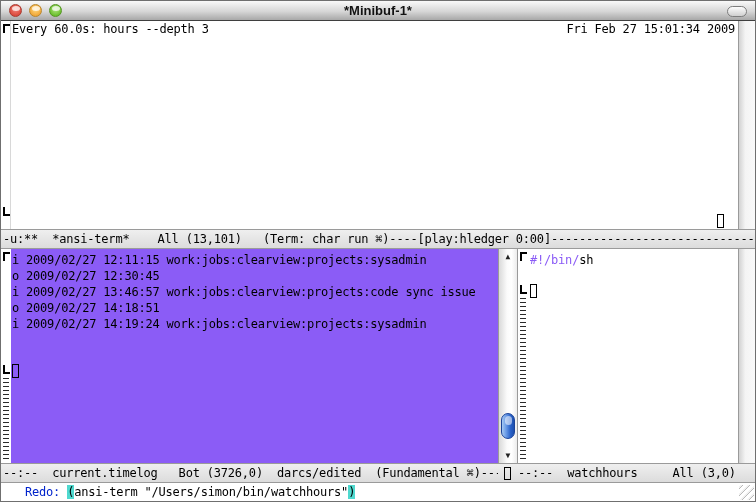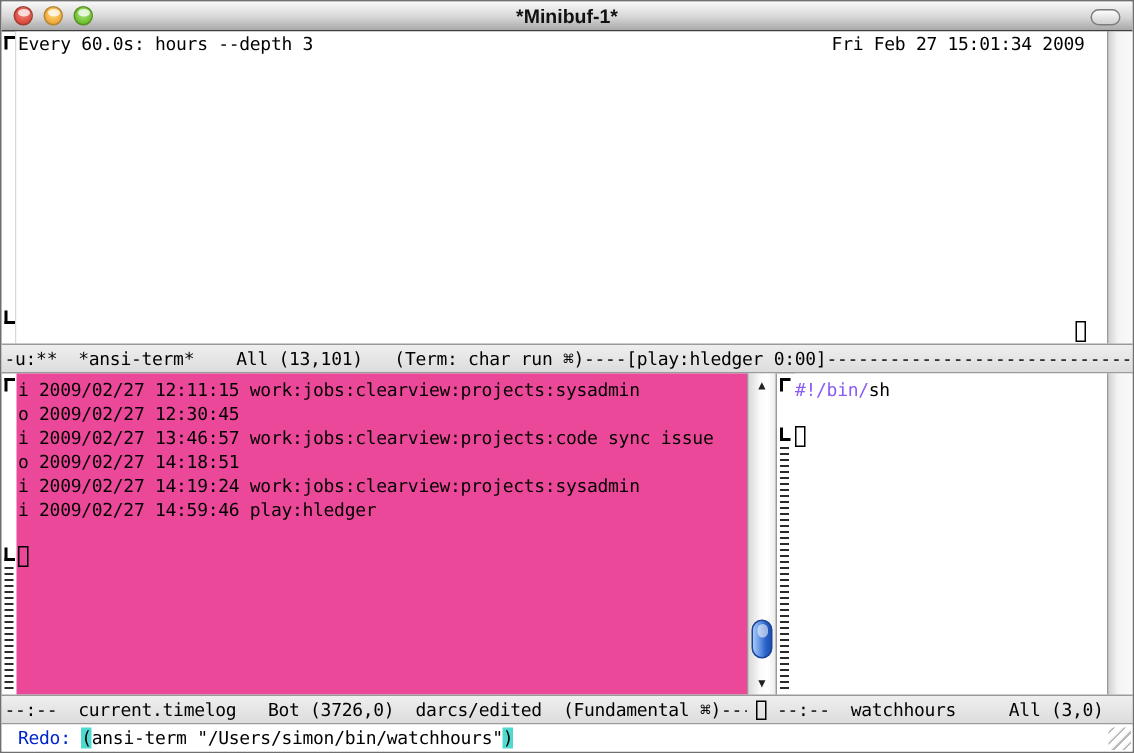--- a/index.html
+++ b/index.html
@@ -21,21 +21,21 @@
   .tl-yellow { left:28px; background:radial-gradient(circle at 50% 40%, #ffd97c, #f0a83b 70%); border:1px solid #b8862c; }
   .tl-green  { left:48px; background:radial-gradient(circle at 50% 40%, #b2e581, #6cc02f 70%); border:1px solid #559423; }
   .pill { position:absolute; right:8px; top:5px; width:20px; height:11px; border-radius:6px;
     border:1px solid #7d7d7d; background:linear-gradient(#fdfdfd,#cfcfcf); }
 
   
   .tline { height:16px; line-height:16px; white-space:pre; letter-spacing:-0.2px; }
 
   
   .term-pane { position:absolute; left:10px; top:20px; width:727px; height:208px; background:#fff; overflow:hidden; padding-left:1px; }
-  .term-header { display:flex; justify-content:space-between; padding-right:15px; }
+  .term-header { display:flex; justify-content:space-between; padding-right:3px; }
   .fringe-line-top { position:absolute; left:9px; top:20px; width:1px; height:208px; background:#d8d8d8; }
 
   
   .bob { position:absolute; width:7px; height:9px; border-left:2px solid #000; border-top:2px solid #000; }
   .eob { position:absolute; width:7px; height:9px; border-left:2px solid #000; border-bottom:2px solid #000; }
   .emptylines { position:absolute; width:6px;
     background:repeating-linear-gradient(to bottom,#2a2a2a 0 1.5px,transparent 1.5px 4px); }
 
   
   .hcursor { position:absolute; width:7px; height:14px; border:1px solid #000; background:transparent; }
@@ -44,21 +44,21 @@
   .modeline { position:absolute; height:20px; background:linear-gradient(#efefef,#dcdcdc);
     border-top:1px solid #9a9a9a; border-bottom:1px solid #9a9a9a;
     line-height:18px; white-space:pre; overflow:hidden; letter-spacing:-0.2px; padding-left:2px; }
   .ml1 { left:0; top:228px; width:756px; }
   .ml2-left  { left:0;   top:462px; width:497px; }
   .ml2-gap   { left:497px; top:462px; width:18px; padding-left:0; }
   .ml2-right { left:515px; top:462px; width:241px; }
   .ml-gapbox { position:absolute; left:6px; top:3px; width:7px; height:13px; border:1px solid #000; }
 
   
-  .timelog-pane { position:absolute; left:10px; top:248px; width:487px; height:214px; background:#ec4899; overflow:hidden; padding:3px 0 0 1px; }
+  .timelog-pane { position:absolute; left:10px; top:248px; width:487px; height:214px; background:#8b5cf6; overflow:hidden; padding:3px 0 0 1px; }
 
   
   .mid-scrollbar { position:absolute; left:497px; top:248px; width:20px; height:214px;
     border-left:1px solid #9a9a9a; border-right:1px solid #9a9a9a;
     background:linear-gradient(to right,#d9d9d9,#fbfbfb 45%,#ffffff 70%,#ececec); }
   .sb-btn { position:absolute; left:0; width:18px; height:13px; text-align:center;
     font-size:8px; line-height:13px; color:#222; }
   .sb-up { top:1px; } .sb-down { bottom:1px; }
   .sb-thumb { position:absolute; left:2px; top:164px; width:14px; height:26px; border-radius:7px;
     background:linear-gradient(to right,#a6c9f2,#699ae6 35%,#2b63ca 70%,#1c4fae);
@@ -72,21 +72,21 @@
 
   
   .right-track { position:absolute; left:737px; width:19px;
     border-left:1px solid #9a9a9a;
     background:linear-gradient(to right,#d2d2d2,#f4f4f4 35%,#fafafa); }
   .rt-top { top:20px; height:208px; }
   .rt-bottom { top:248px; height:214px; }
 
   
   .minibuffer { position:absolute; left:0; top:482px; width:756px; height:20px; background:#fff;
-    line-height:19px; white-space:pre; padding-left:11px; letter-spacing:-0.2px; }
+    line-height:19px; white-space:pre; padding-left:24px; letter-spacing:-0.2px; }
   .mb-prompt { color:#0023cc; }
   .paren-hl { background:#4fd9cf; }
 
   .resize-grip { position:absolute; right:1px; bottom:1px; width:15px; height:15px;
     background:repeating-linear-gradient(315deg, transparent 0 3px, #b9b9b9 3px 4px, #f2f2f2 4px 5px); }
 </style>
 </head>
 <body>
 
 <div class="window">
@@ -114,21 +114,20 @@
 
   <div class="modeline ml1">-u:**  *ansi-term*    All (13,101)   (Term: char run ⌘)----[play:hledger 0:00]--------------------------------</div>
 
   <div class="timelog-pane">
     <div>
         <div class="tline">i 2009/02/27 12:11:15 work:jobs:clearview:projects:sysadmin</div>
         <div class="tline">o 2009/02/27 12:30:45</div>
         <div class="tline">i 2009/02/27 13:46:57 work:jobs:clearview:projects:code sync issue</div>
         <div class="tline">o 2009/02/27 14:18:51</div>
         <div class="tline">i 2009/02/27 14:19:24 work:jobs:clearview:projects:sysadmin</div>
-        <div class="tline">i 2009/02/27 14:59:46 play:hledger</div>
       </div>
   </div>
   <div class="bob" style="left:2px; top:251px;"></div>
   <div class="eob" style="left:2px; top:364px;"></div>
   <div class="emptylines" style="left:2px; top:377px; height:84px;"></div>
   <div class="hcursor" style="left:11px; top:363px;"></div>
 
   <div class="mid-scrollbar">
     <div class="sb-btn sb-up">▲</div>
     <div class="sb-thumb"></div>

